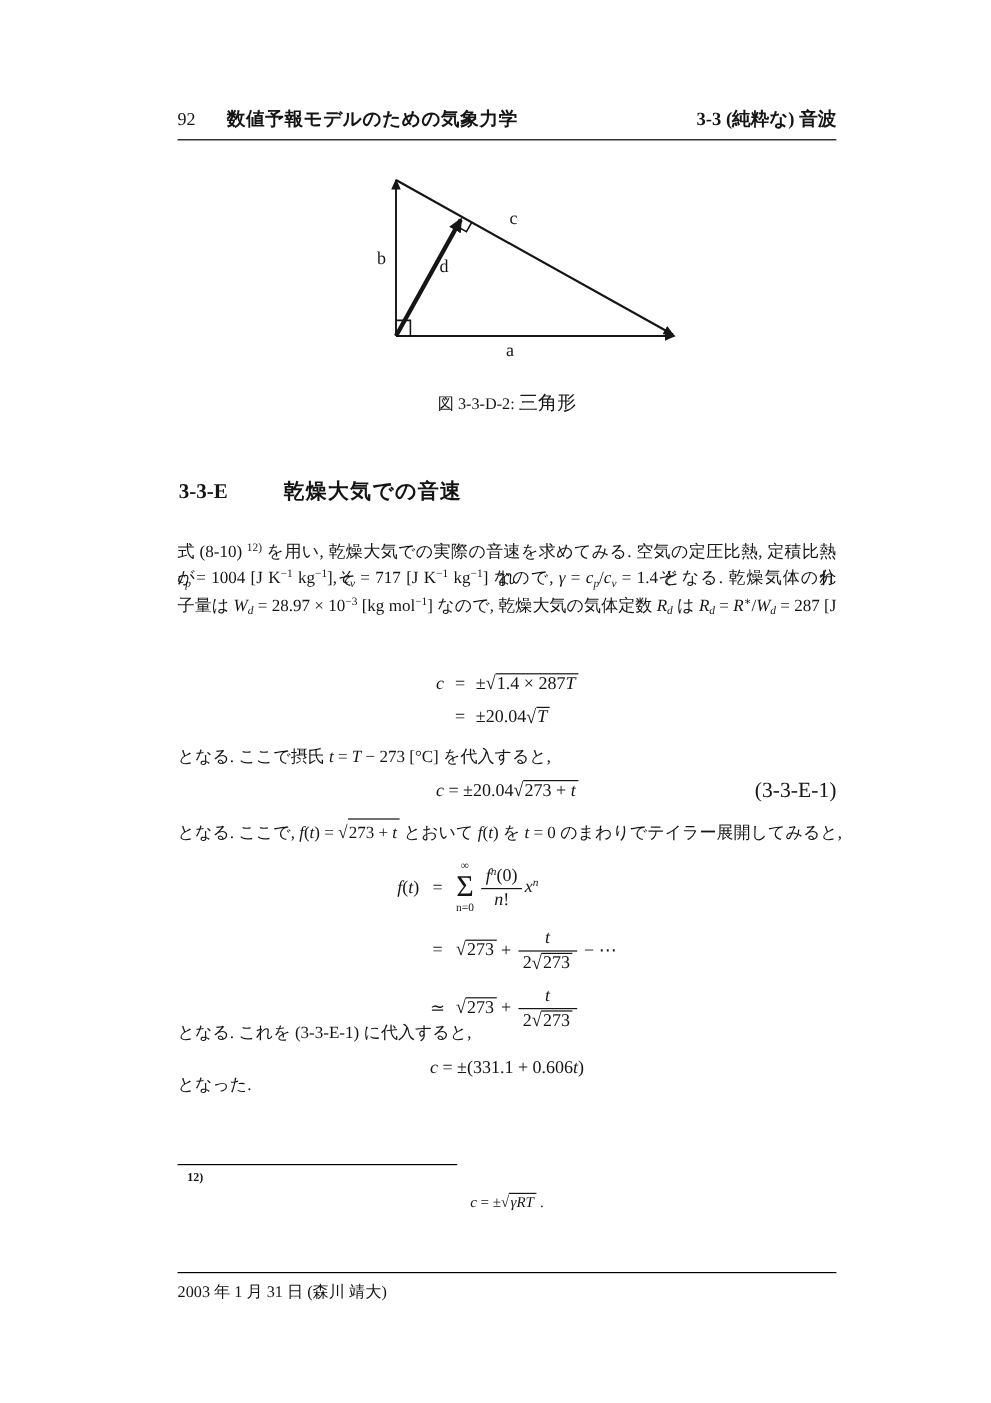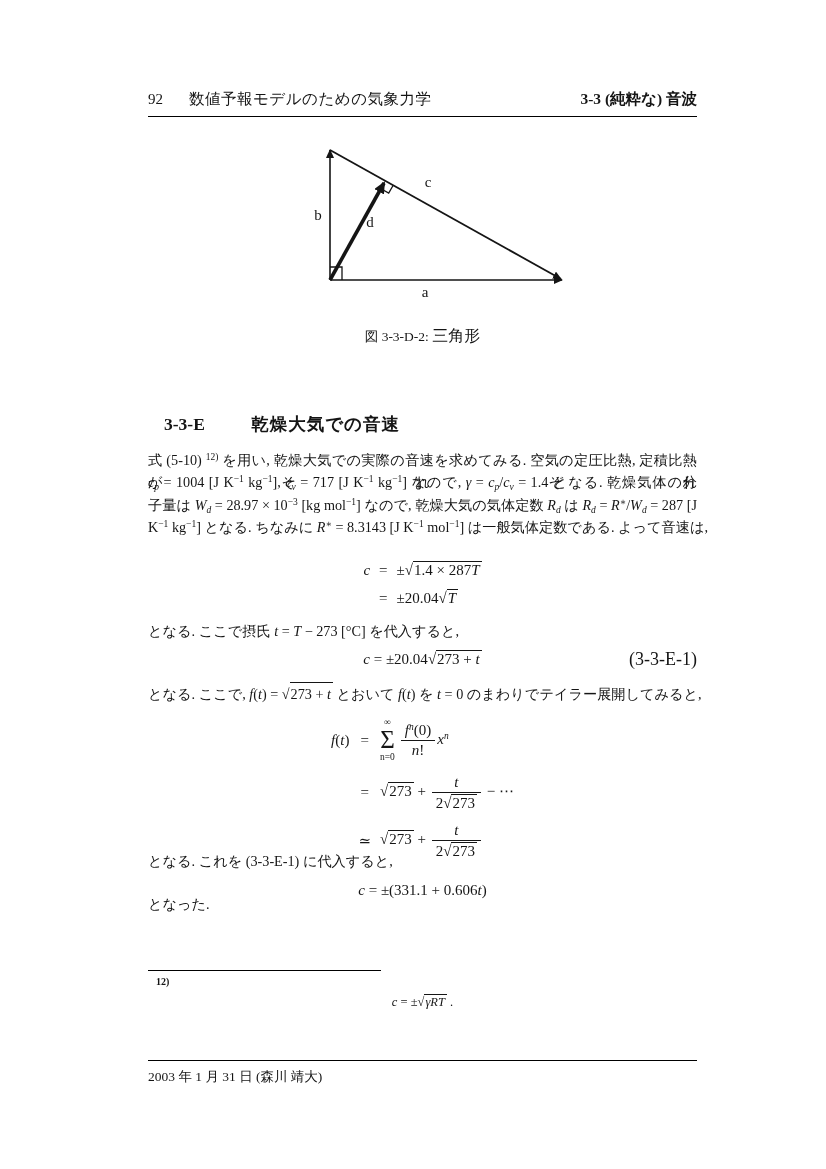--- a/index.html
+++ b/index.html
@@ -11,21 +11,21 @@
   .abs{position:absolute}
   .col{left:148px;width:549px}
   .it{font-style:italic}
   sup{font-size:9.5px;vertical-align:5px;line-height:0}
   sub{font-size:9.5px;vertical-align:-3px;line-height:0}
 
   
   .hdr{top:84px;height:26px;border-bottom:1.4px solid #000;
        display:flex;align-items:flex-end;justify-content:space-between;padding-bottom:6px}
   .hdr .pn{font-weight:normal;font-size:15px}
-  .hdr .lt{font-weight:normal;font-size:15.5px;margin-left:26px;letter-spacing:.5px}
+  .hdr .lt{font-weight:bold;font-size:15.5px;margin-left:26px;letter-spacing:.5px}
   .hdr .l{display:flex;align-items:baseline}
   .hdr .rt{font-weight:bold;font-size:15.5px}
 
   
   .figsvg{top:136px;left:278px}
   .cap{top:326px;text-align:center;font-size:13.5px}
   .cap .capsub{font-size:16px}
 
   
   .sec{top:396px;font-weight:bold;font-size:17.5px}
@@ -107,30 +107,29 @@
   <text x="147" y="161" font-size="15" text-anchor="middle" fill="#151515">a</text>
   <text x="150" y="51" font-size="15" text-anchor="middle" fill="#151515">c</text>
   <text x="92" y="91" font-size="15" text-anchor="middle" fill="#151515">d</text>
 </svg>
 
 <div class="abs col cap">
   <span>図 3-3-D-2:</span>
   <span class="capsub">三角形</span>
 </div>
 
-<h2 class="abs col sec" style="margin:16px">
+<h2 class="abs col sec" style="margin:1px">
   <span>3-3-E</span>
   <span class="st">乾燥大気での音速</span>
 </h2>
 
 <div class="abs col para">
-  <div class="pl just"><span>式 (5-10) </span><sup>12)</sup><span> を用い, 乾燥大気での実際の音速を求めてみる. 空気の定圧比熱, 定積比熱がそれぞれ</span></div>
+  <div class="pl just"><span>式 (8-10) </span><sup>12)</sup><span> を用い, 乾燥大気での実際の音速を求めてみる. 空気の定圧比熱, 定積比熱がそれぞれ</span></div>
   <div class="pl just"><span class="it">c</span><sub class="it">p</sub><span> = 1004 [J K</span><sup>−1</sup><span> kg</span><sup>−1</sup><span>], </span><span class="it">c</span><sub class="it">v</sub><span> = 717 [J K</span><sup>−1</sup><span> kg</span><sup>−1</sup><span>] なので, </span><span class="it">γ</span><span> = </span><span class="it">c</span><sub class="it">p</sub><span>/</span><span class="it">c</span><sub class="it">v</sub><span> = 1.4 となる. 乾燥気体の分</span></div>
   <div class="pl just"><span>子量は </span><span class="it">W</span><sub class="it">d</sub><span> = 28.97 × 10</span><sup>−3</sup><span> [kg mol</span><sup>−1</sup><span>] なので, 乾燥大気の気体定数 </span><span class="it">R</span><sub class="it">d</sub><span> は </span><span class="it">R</span><sub class="it">d</sub><span> = </span><span class="it">R</span><sup>∗</sup><span>/</span><span class="it">W</span><sub class="it">d</sub><span> = 287 [J</span></div>
-  <div class="pl"><span>K</span><sup>−1</sup><span> kg</span><sup>−1</sup><span>] となる. ちなみに </span><span class="it">R</span><sup>∗</sup><span> = 8.3143 [J K</span><sup>−1</sup><span> mol</span><sup>−1</sup><span>] は一般気体定数である. よって音速は,</span></div>
 </div>
 
 <div class="abs col eqwrap" style="top:556px">
   <div class="eqtable">
     <div class="eqrow">
       <span class="lhs"><span class="it">c</span></span>
       <span class="rel">=</span>
       <span class="rhs"><span>±</span><span class="sqrt"><span class="rad">√</span><span class="ol"><span>1.4 × 287</span><span class="it">T</span></span></span></span>
     </div>
     <div class="eqrow">

